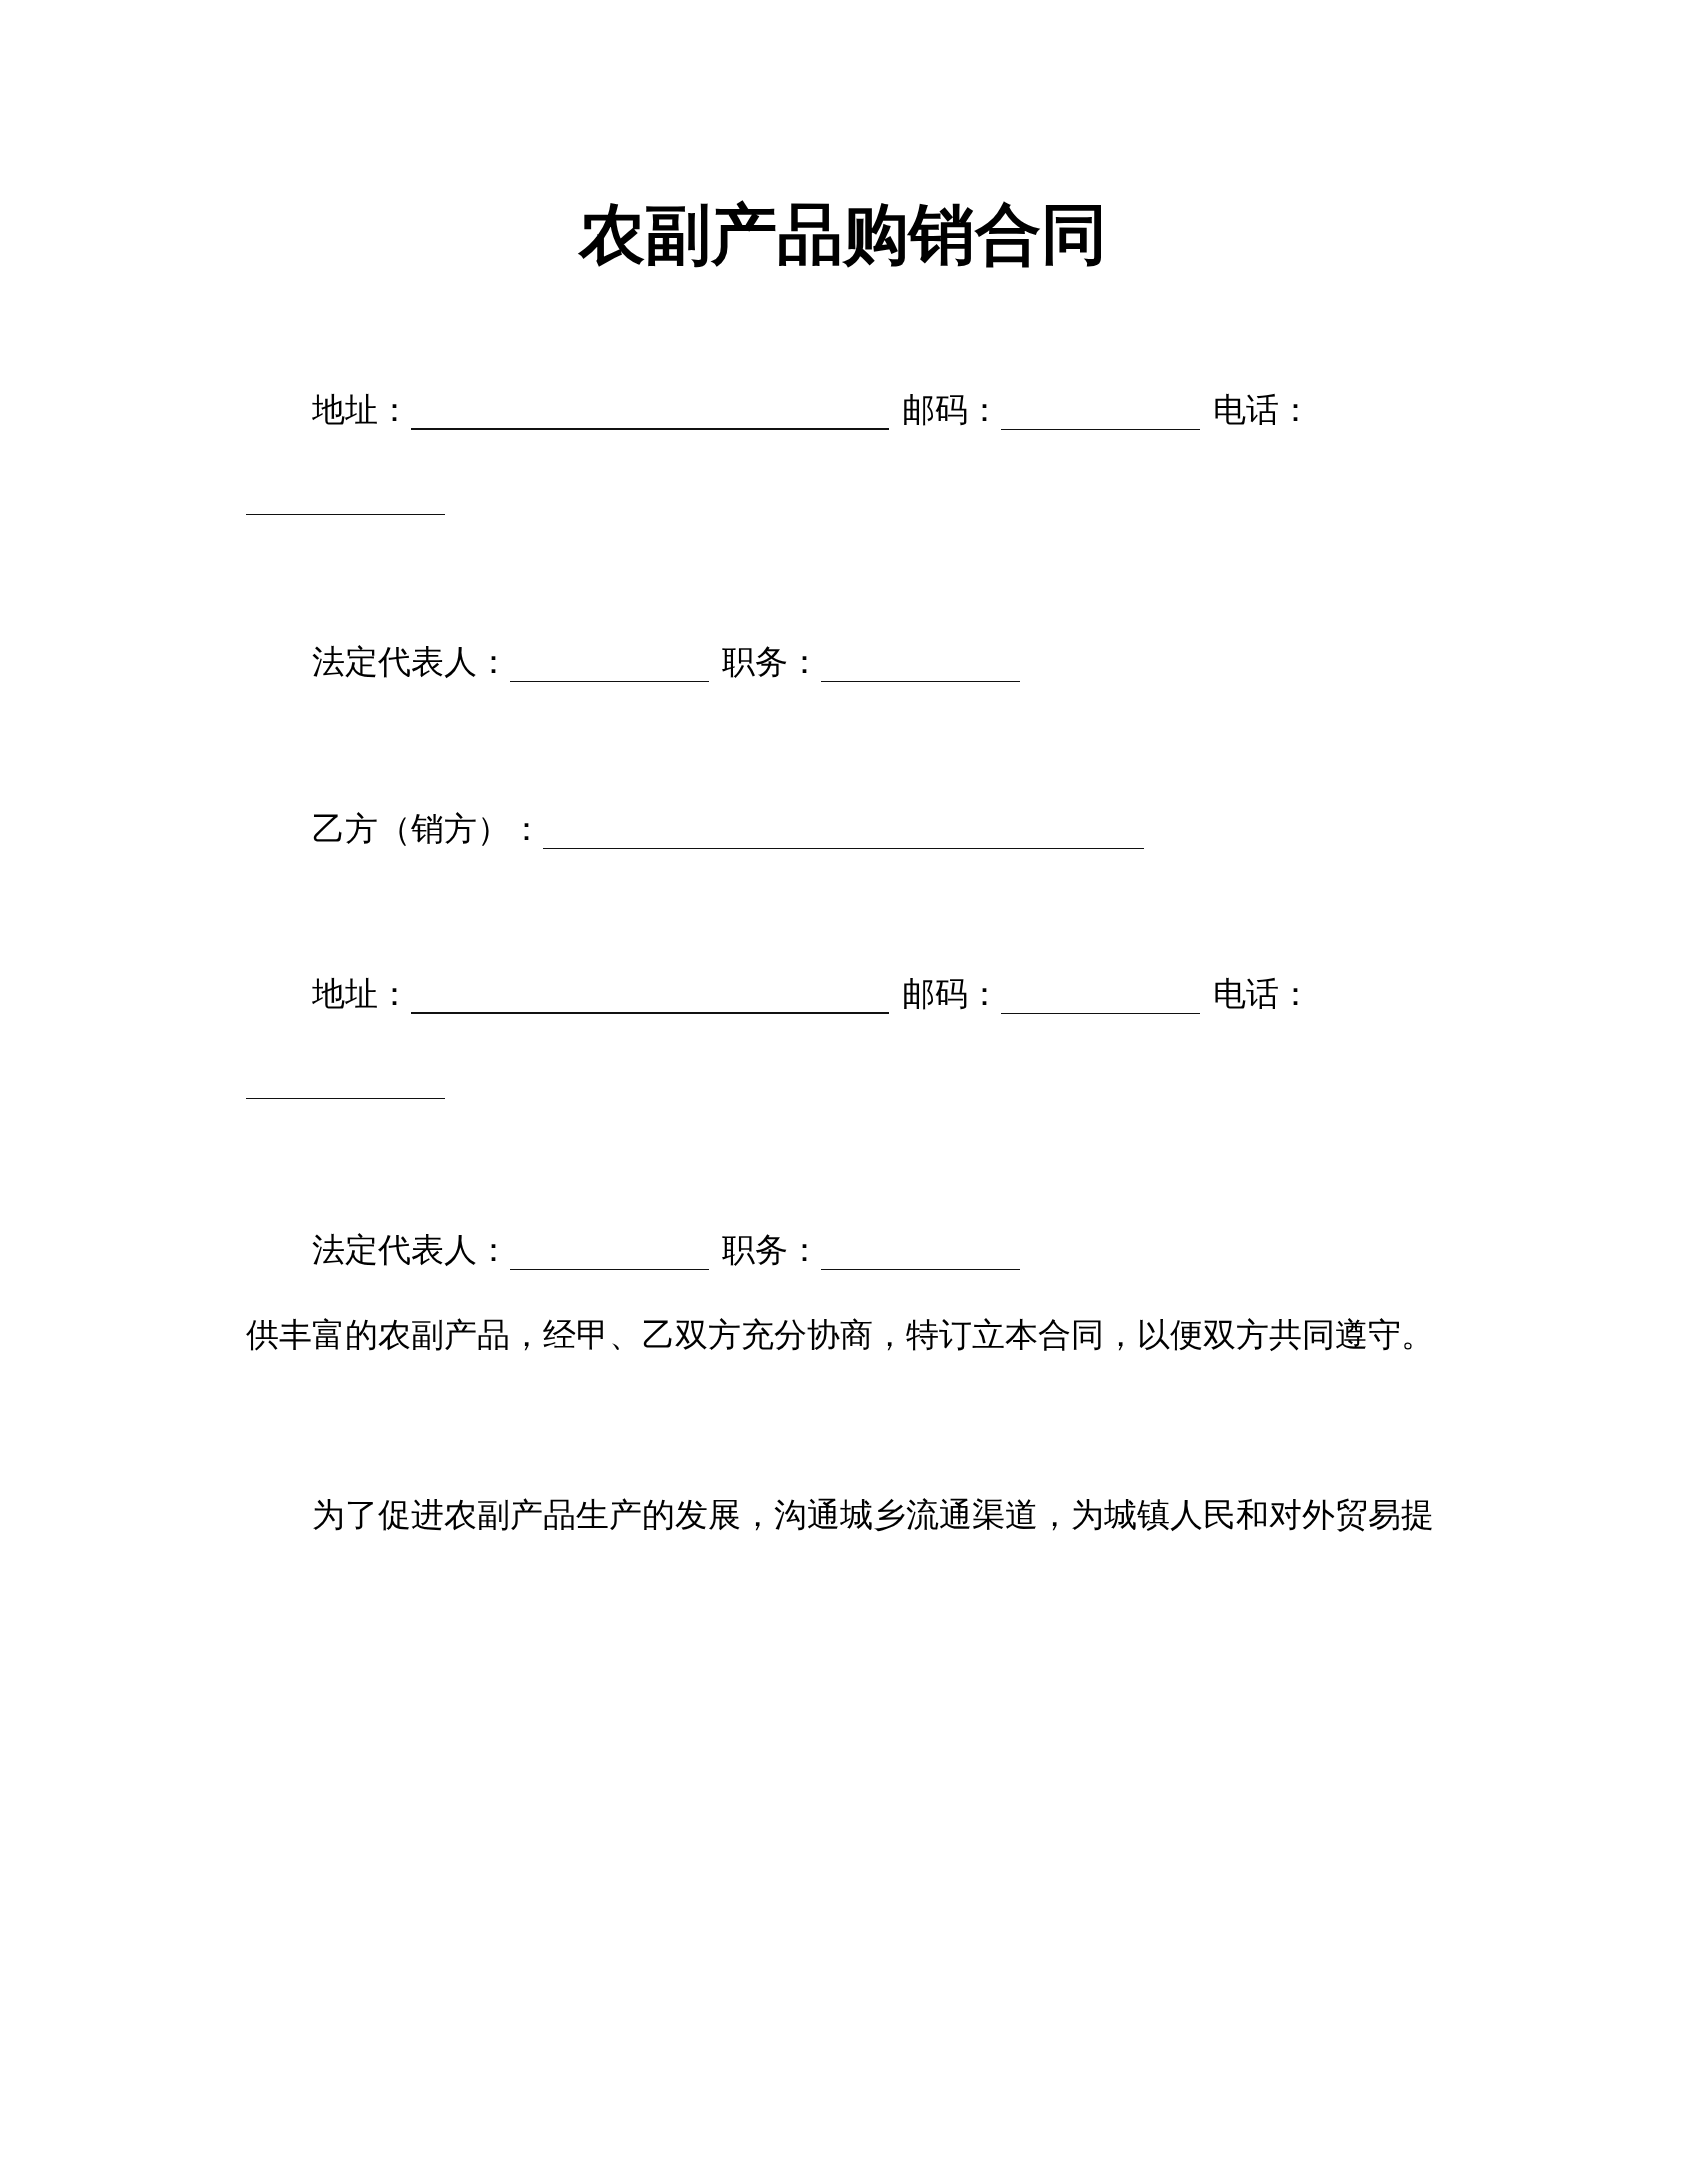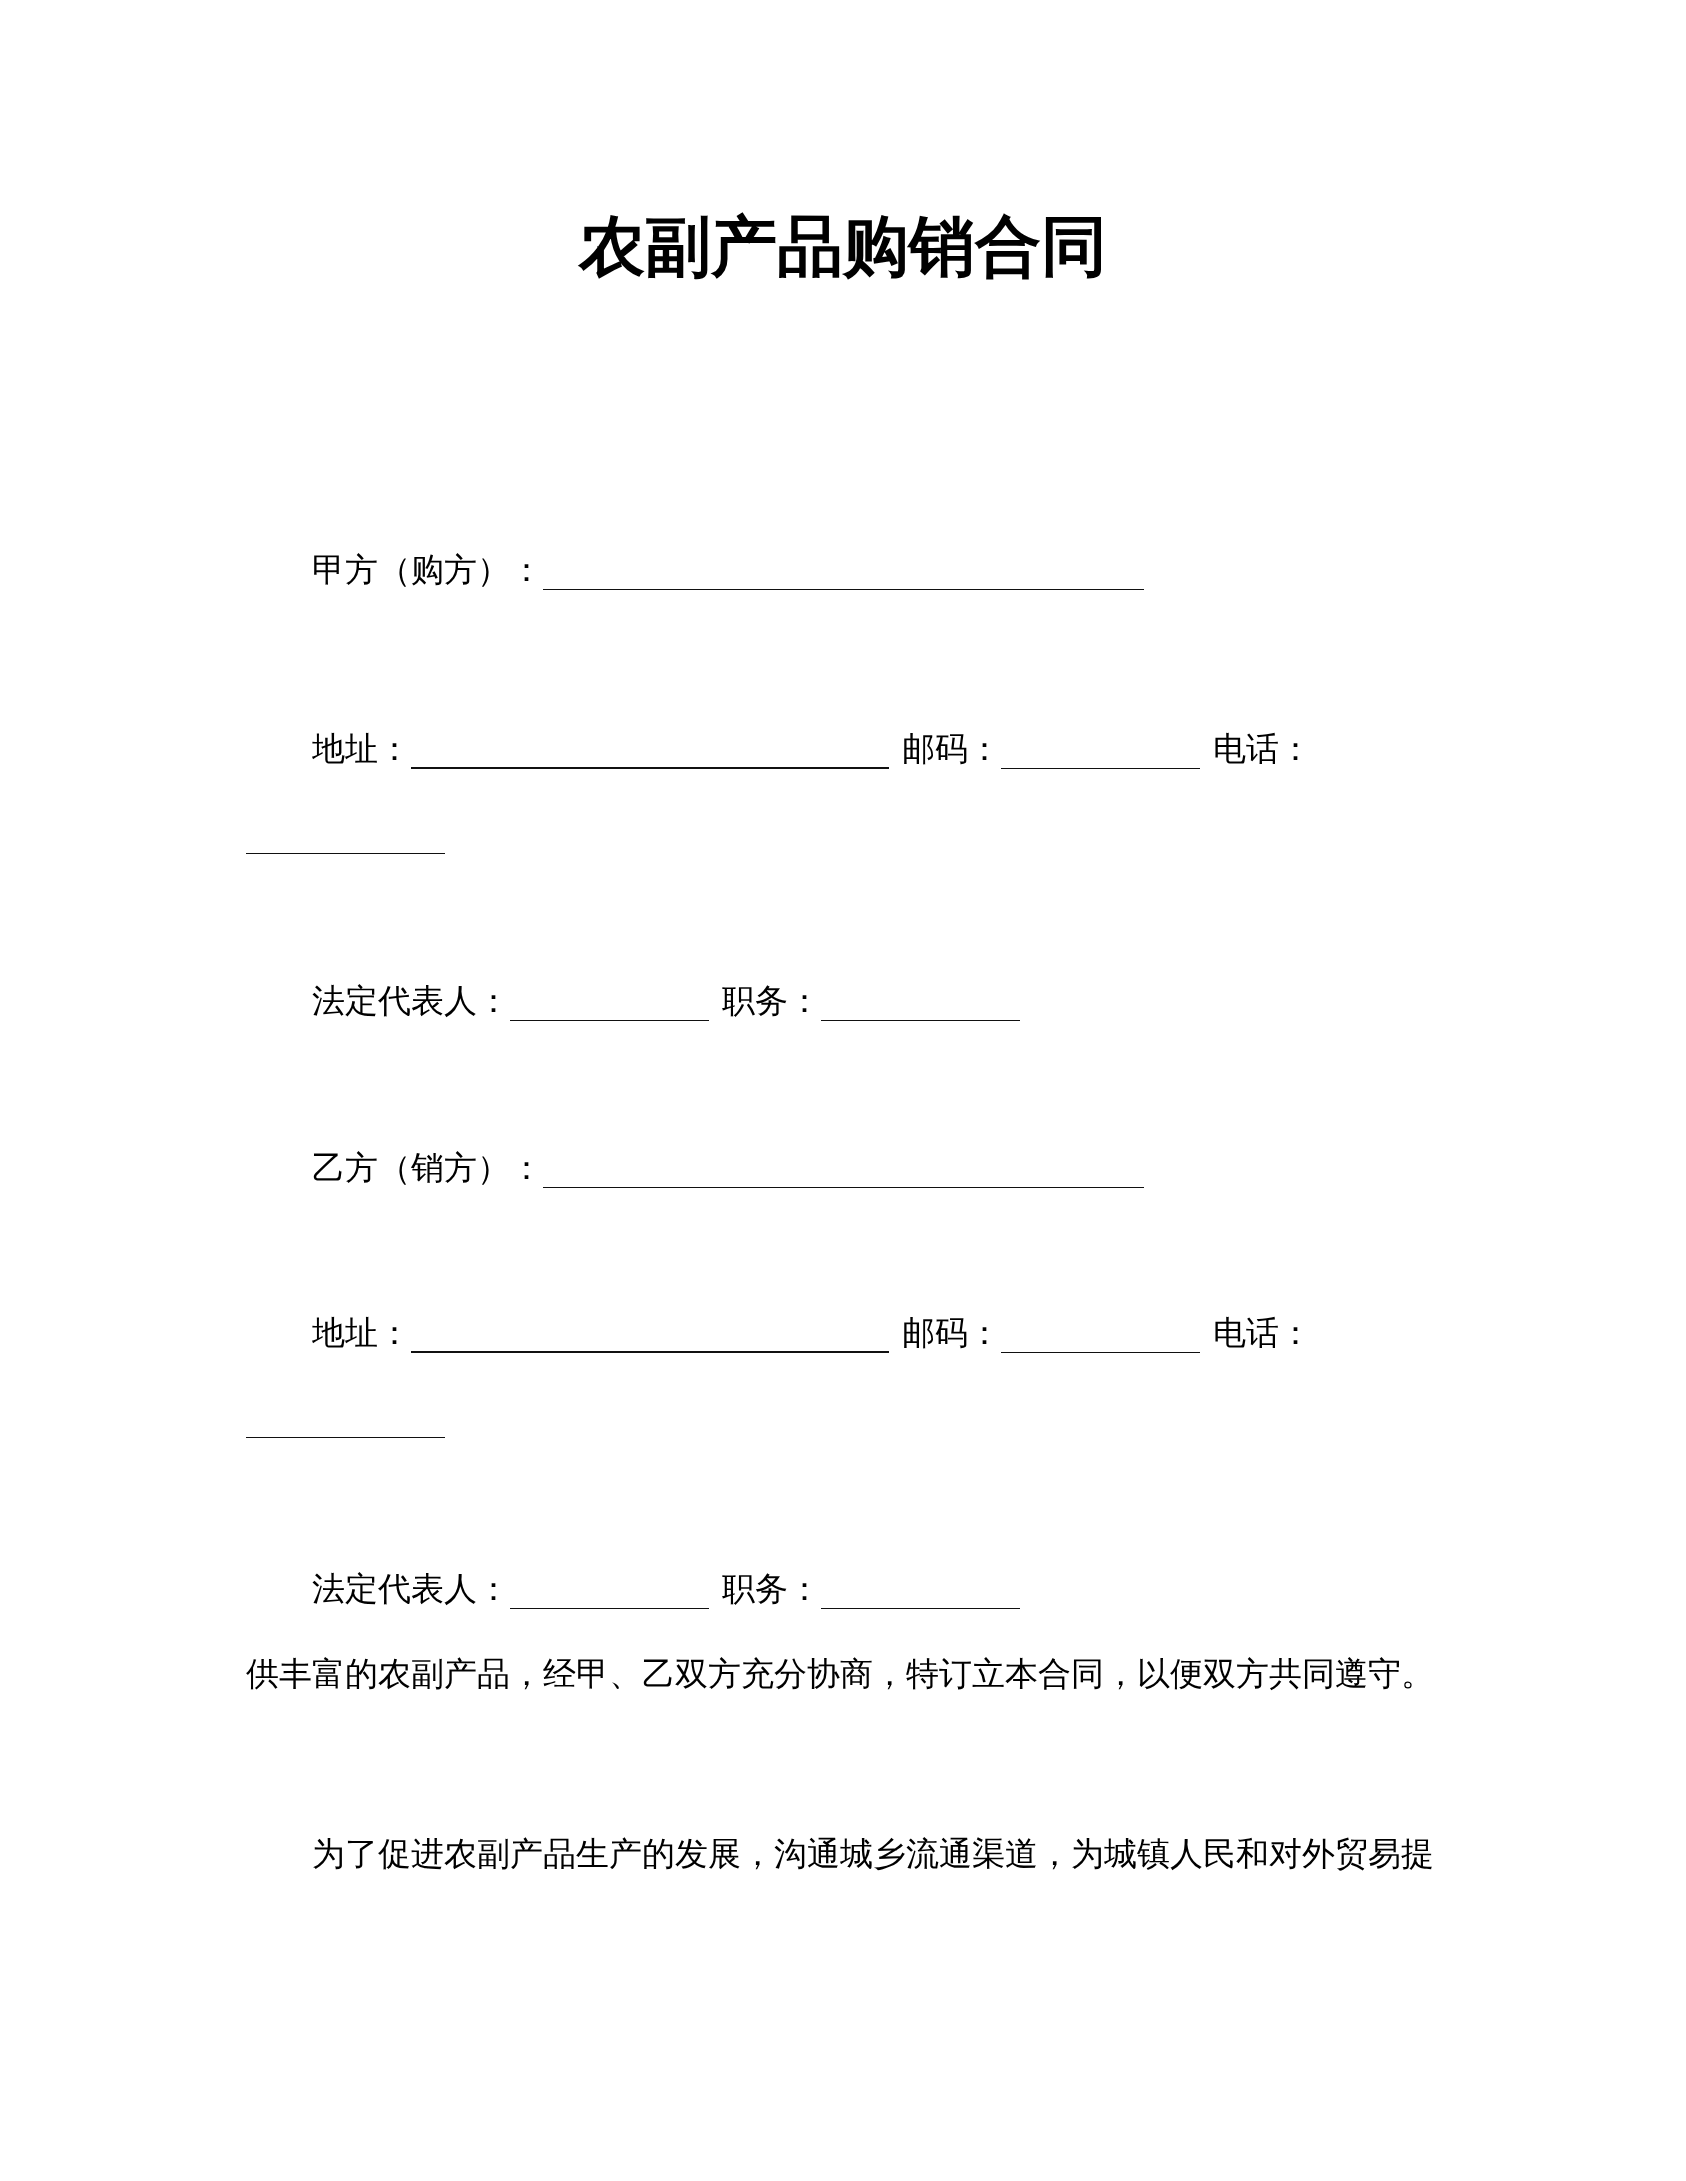--- a/index.html
+++ b/index.html
@@ -9,21 +9,21 @@
     height: 2182px;
     background: #ffffff;
     color: #000000;
     font-family: "Liberation Serif", "DejaVu Serif", serif;
     font-size: 33px;
     overflow: hidden;
   }
   .page {
     width: 1686px;
     height: 2182px;
-    padding: 12px 246px;
+    padding: 0 246px;
     background: #ffffff;
   }
   .doc-title {
     padding-top: 195px;
     text-align: center;
     font-family: "DejaVu Sans", "Liberation Sans", sans-serif;
     font-weight: 700;
     font-size: 66px;
     line-height: 79px;
     color: #000000;
@@ -56,21 +56,20 @@
   .mt-para    { margin-top: 95px; }
 </style>
 </head>
 <body>
 
 <div class="page">
 
   <h1 class="doc-title">农副产品购销合同</h1>
 
   <div>
-    <p class="line indent mt-role-a"><span class="lbl">甲方（购方）：</span><span class="blank blank-role"></span></p>
 
     <p class="line indent mt-addr-a"><span class="lbl">地址：</span><span class="blank blank-addr"></span><span class="lbl gap">邮码：</span><span class="blank blank-sm"></span><span class="lbl gap">电话：</span></p>
     <p class="line"><span class="blank blank-sm"></span></p>
 
     <p class="line indent mt-rep-a"><span class="lbl">法定代表人：</span><span class="blank blank-sm"></span><span class="lbl gap">职务：</span><span class="blank blank-sm"></span></p>
   </div>
 
   <div>
     <p class="line indent mt-role-b"><span class="lbl">乙方（销方）：</span><span class="blank blank-role"></span></p>
 

